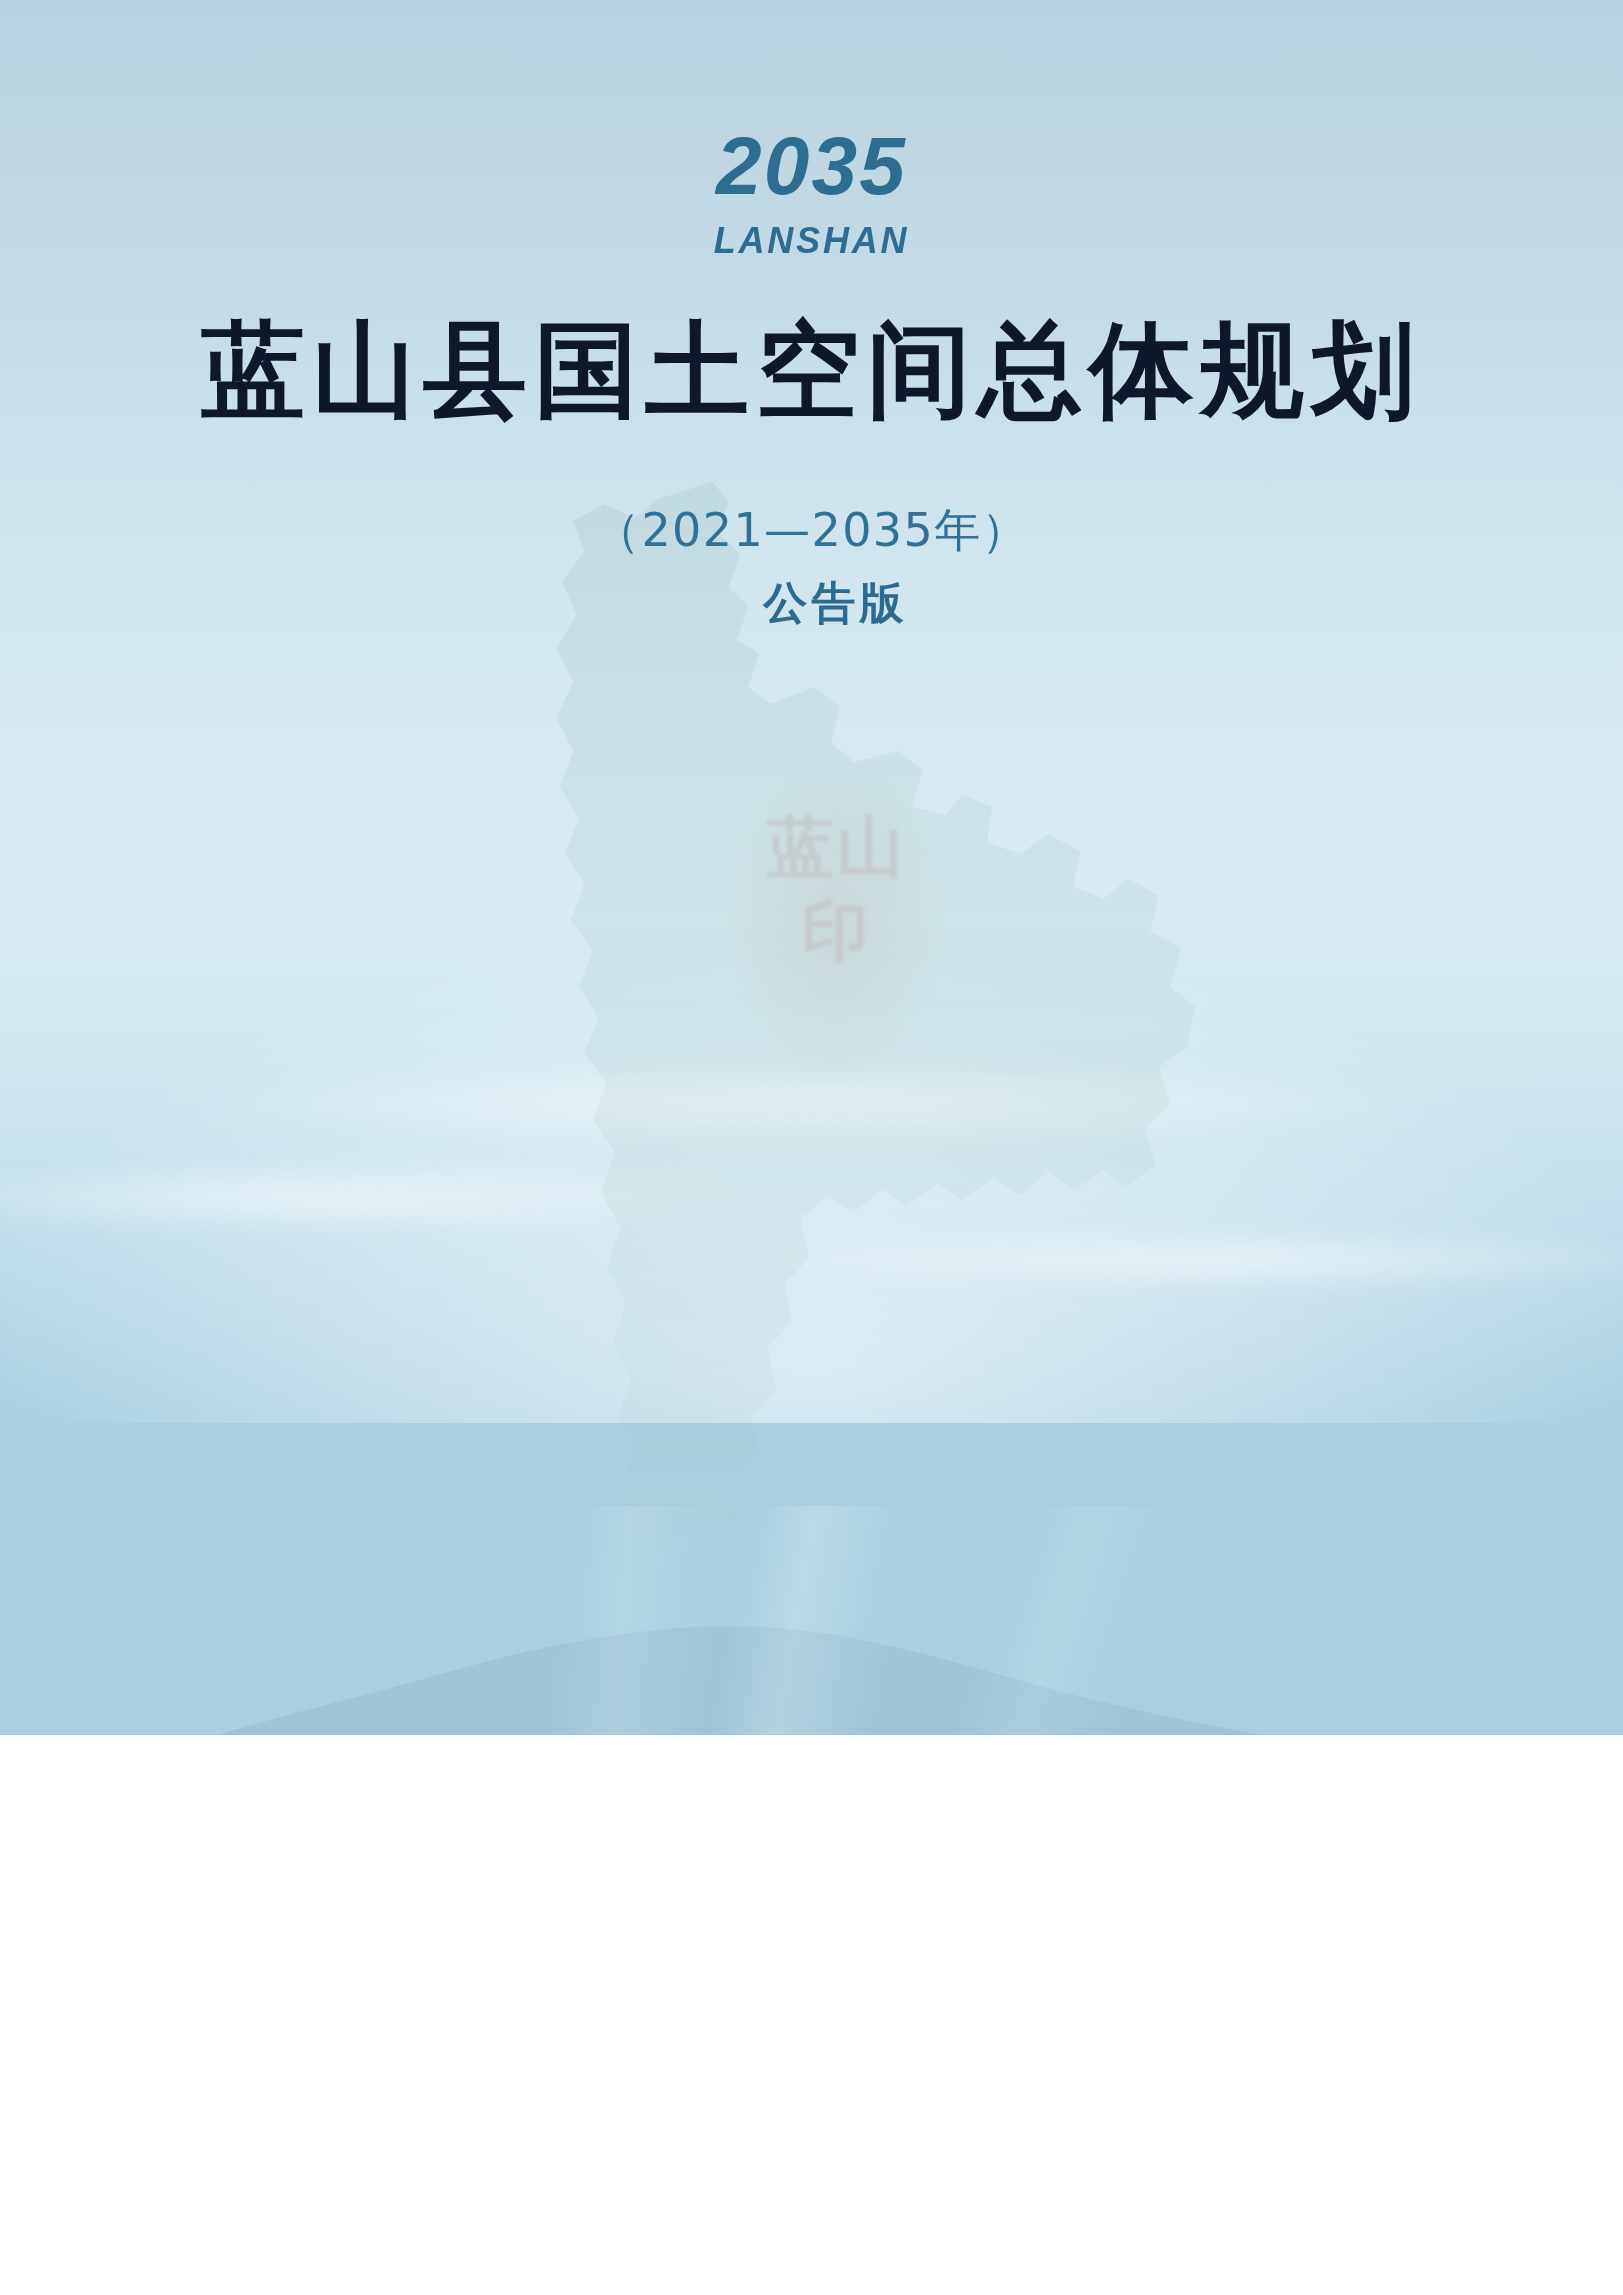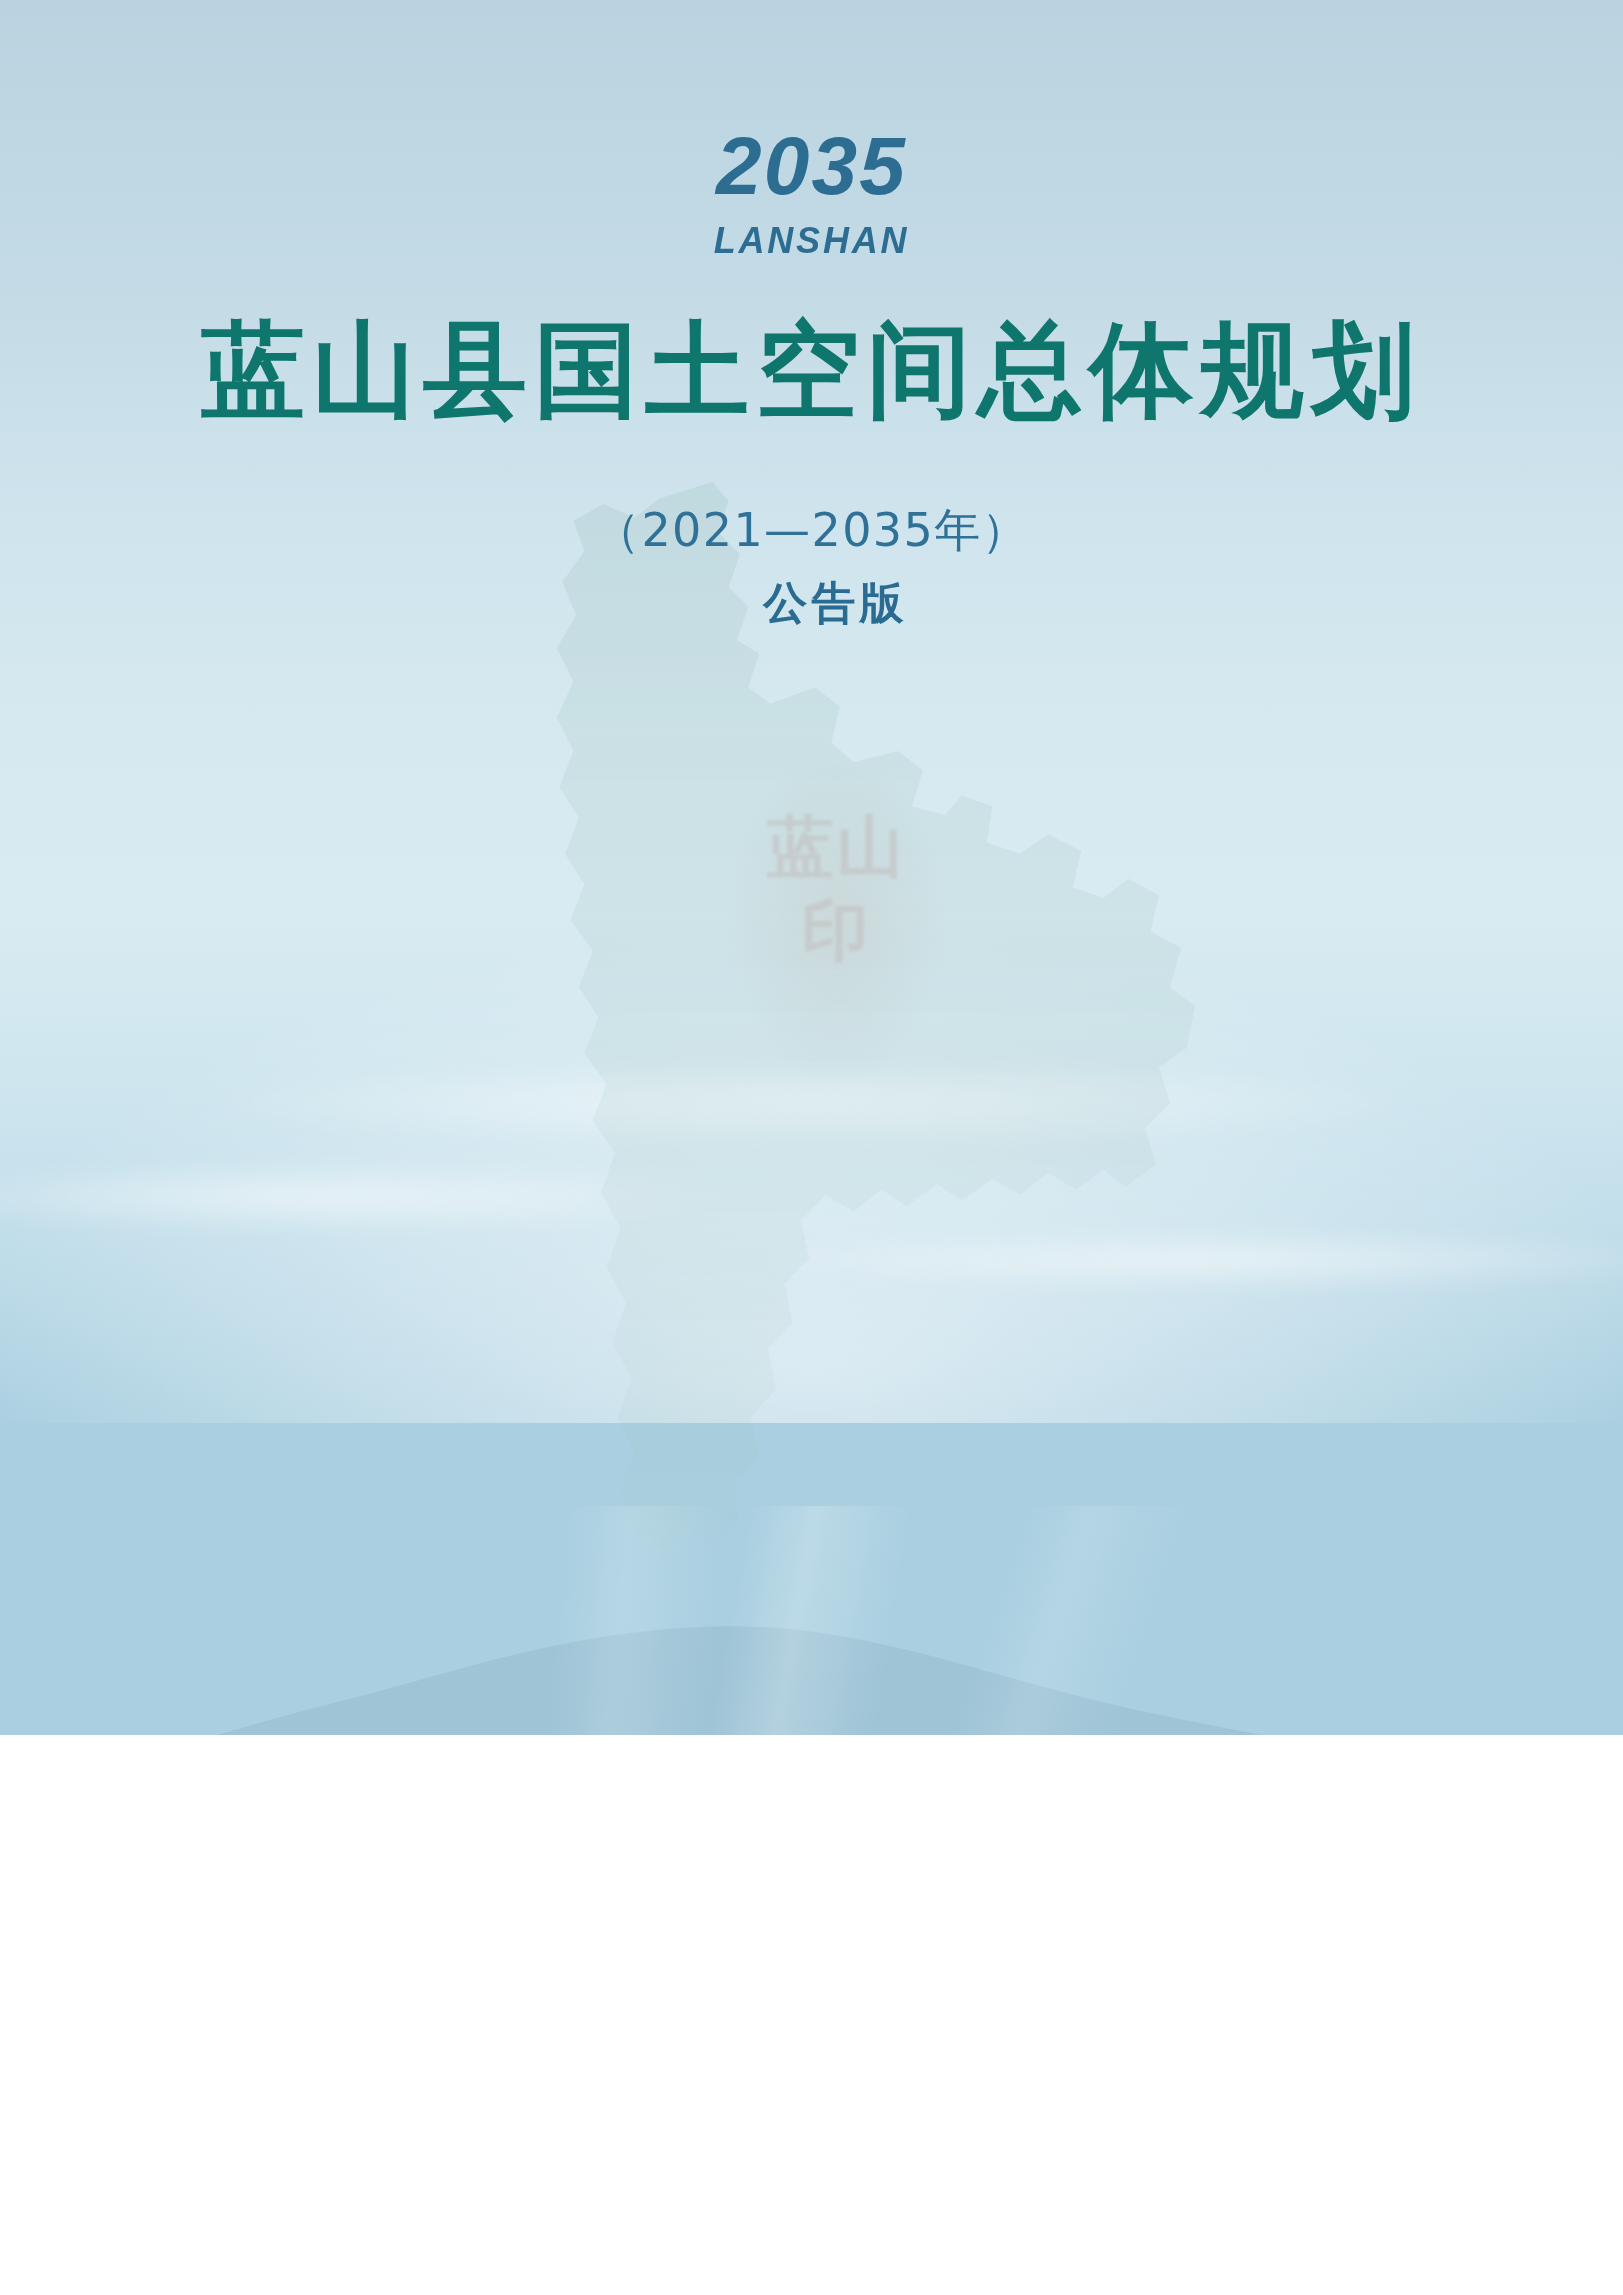--- a/index.html
+++ b/index.html
@@ -226,21 +226,21 @@
     letter-spacing: 2.8px;
     margin-top: 12.5px;
     color: #2e6d92;
     text-align: center;
   }
   .main-title {
     font-family: "DejaVu Sans", sans-serif;
     font-weight: 700;
     font-size: 104px;
     letter-spacing: 7px;
-    color: #0f766e;
+    color: #0f172a;
     margin-top: 49px;
     line-height: 1.15;
     text-align: center;
   }
   .period {
     font-family: "DejaVu Sans", sans-serif;
     font-size: 46px;
     color: #2f7197;
     margin-top: 45px;
     letter-spacing: 1.4px;

